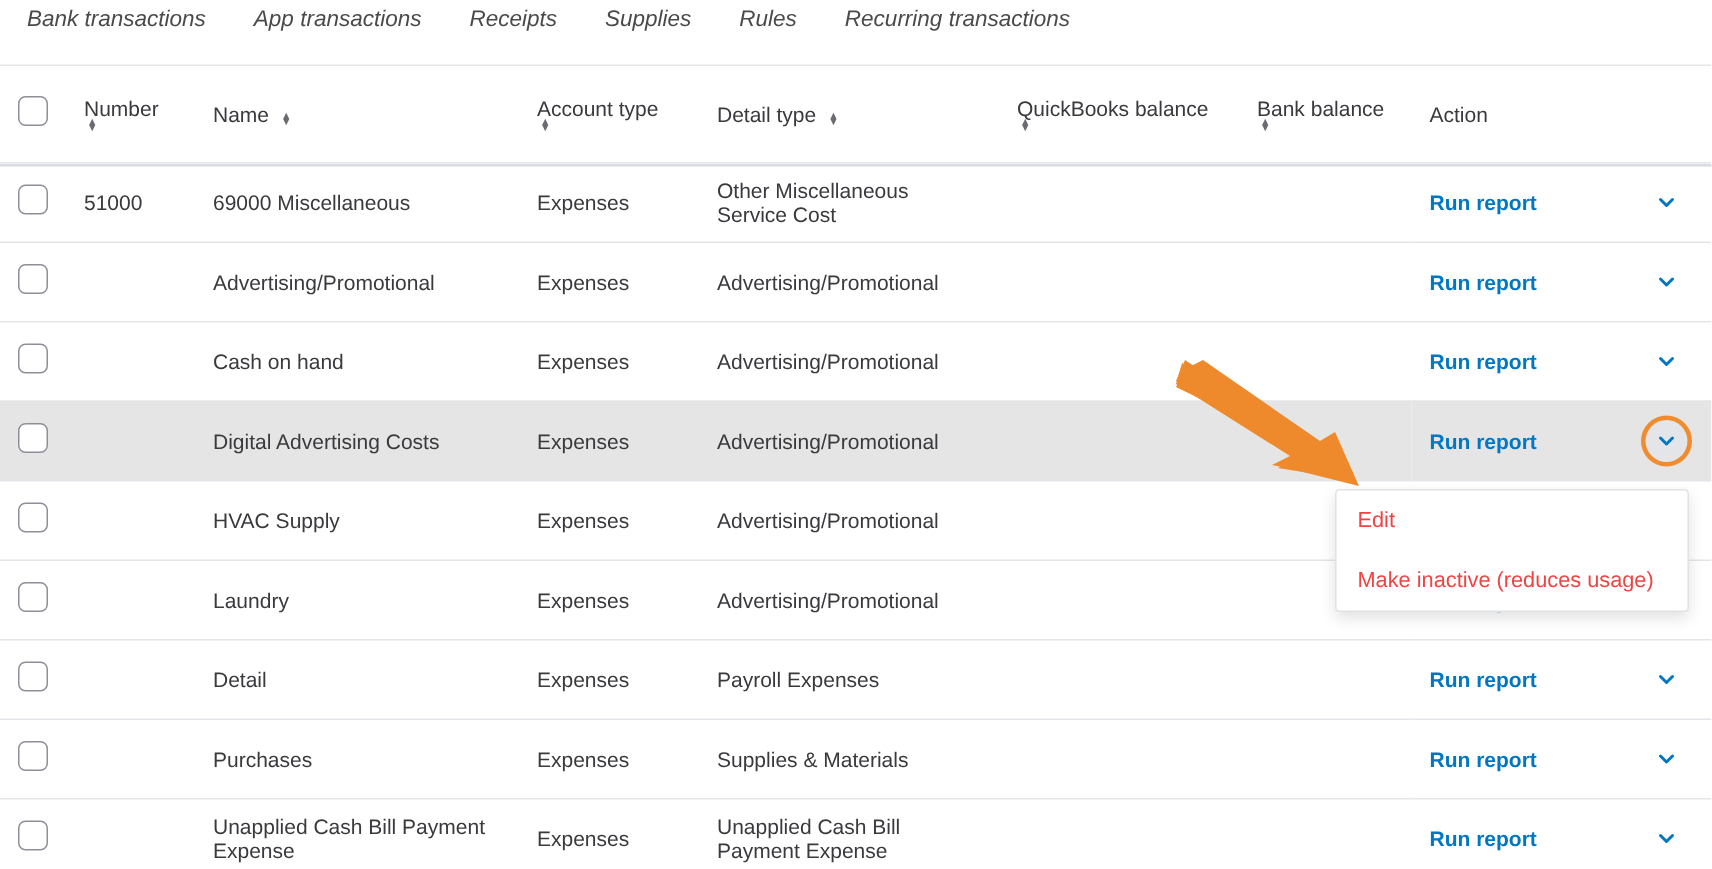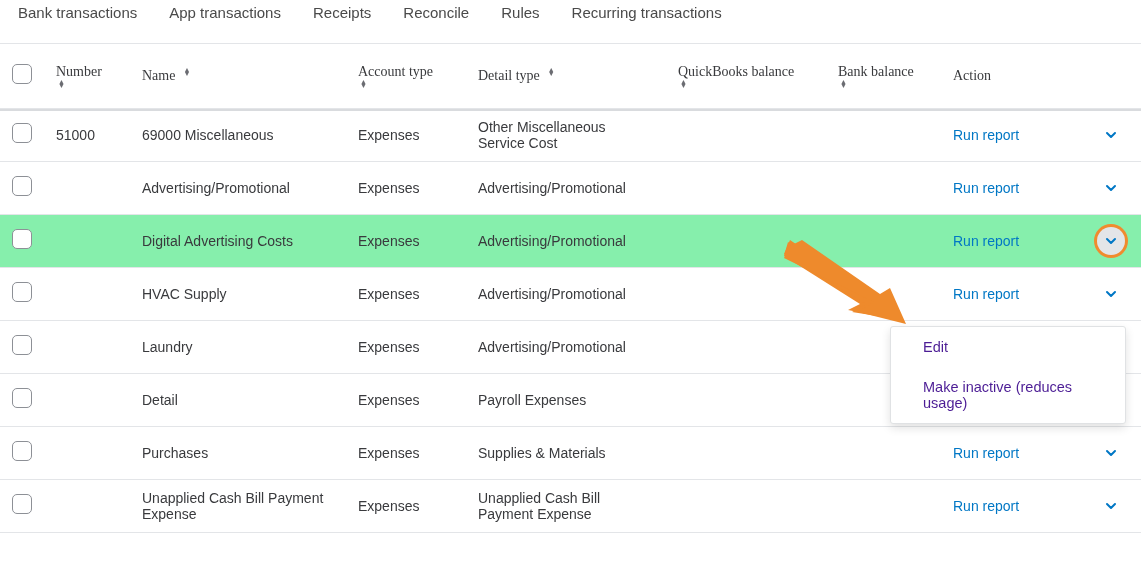--- a/index.html
+++ b/index.html
@@ -1,57 +1,57 @@
 <!DOCTYPE html>
 <html><head>
 <meta charset="utf-8">
 <style>
   * { box-sizing: border-box; margin: 0; padding: 0; }
   html, body { width: 1141px; height: 579px; font-family: -apple-system, BlinkMacSystemFont, "Segoe UI", Helvetica, Arial, sans-serif; color: #393a3d; overflow: hidden; background:#fff;}
-  .tabs { display:flex; gap:32px; padding:0 18px 10px 18px; border-bottom:1px solid #fff; }
+  .tabs { display:flex; gap:32px; padding:0 18px 10px 18px; border-bottom:1px solid #fff;font-style:italic; }
   .tab { font-size:15px; color:#4a4a4a; padding:4px 0 8px 0; cursor:pointer; border-bottom:3px solid transparent; }
   .tab.active { font-weight:700; color:#333; border-bottom:3px solid #2ca01c; }
   .table-wrap { width:100%; border-top:1px solid #e3e5e8; }
   table { width:100%; border-collapse:collapse; table-layout:fixed; }
   th, td { text-align:left; font-size:14px; color:#393a3d; padding:0 12px; vertical-align:middle; border-bottom:1px solid #e3e5e8; }
   th { height:64px; font-weight:400; color:#393a3d; position:relative; }
   th > .th-inner { display:flex; align-items:flex-start; flex-direction:column; justify-content:center; height:100%;}
-  th .th-row { display:flex; align-items:flex-start; gap:6px;font-family:Liberation Serif, serif;}
+  th .th-row { display:flex; align-items:flex-end; gap:6px;}
   td { height:53px; }
-  tbody tr.highlight td { background:#86efac; }
+  tbody tr.highlight td { background:#e5e5e5; }
   .double-border { border-top:1px solid #d9dbde; box-shadow: inset 0 3px 0 -1px #d9dbde; }
   .col-cb   { width:44px; }
   .col-num  { width:86px; }
   .col-name { width:216px; }
   .col-type { width:120px; }
   .col-detail{ width:200px; }
   .col-qb   { width:160px; }
   .col-bank { width:115px; }
   .col-action{ width:200px; }
   .checkbox { width:20px; height:20px; border:1.5px solid #8d9096; border-radius:5px; background:#fff; display:inline-block;}
   .sort-icon { display:inline-flex; flex-direction:column; line-height:4px; font-size:8px; color:#6b6c72; margin-left:2px;}
   .sort-icon::before{content:"▲"; font-size:7px;}
   .sort-icon::after{content:"▼"; font-size:7px;}
-  .link { color:#0077c5; font-weight:400; cursor:pointer; }
+  .link { color:#0077c5; font-weight:700; cursor:pointer; }
   .action-cell { display:flex; align-items:center; justify-content:space-between; padding-right:4px;}
   .chev-btn { width:28px; height:28px; display:flex; align-items:center; justify-content:center; cursor:pointer; border-radius:14px; }
   .chev-btn.highlight-ring { box-shadow:0 0 0 3px #f08b2e; background:#e3e5e8; }
   .chev-icon { }
   .menu { position:absolute; width:236px; background:#fff; border:1px solid #e0e2e4; border-radius:3px; box-shadow:0 4px 10px rgba(0,0,0,0.12); z-index:30; }
-  .menu-item { padding:12px 32px; font-size:14.5px; color:#4c1d95; cursor:pointer; }
+  .menu-item { padding:12px 14px; font-size:14.5px; color:#ef4444; cursor:pointer; }
   .arrow-wrap { position:absolute; z-index:25; pointer-events:none; }
 </style>
 </head>
 <body>
 
 <div class="tabs" id="tabs">
     <div class="tab">Bank transactions</div>
     <div class="tab">App transactions</div>
     <div class="tab">Receipts</div>
-    <div class="tab">Reconcile</div>
+    <div class="tab">Supplies</div>
     <div class="tab">Rules</div>
     <div class="tab">Recurring transactions</div>
   </div>
 
 <div class="table-wrap">
 <table>
   <colgroup>
     <col class="col-cb">
         <col class="col-num">
         <col class="col-name">
@@ -155,20 +155,39 @@
             <div class="action-cell">
               <span class="link">Run report</span>
               <span class="chev-btn">
                 <svg width="14" height="14" viewBox="0 0 14 14" class="chev-icon">
                   <path d="M3 5 L7 9 L11 5" stroke="#0077c5" stroke-width="2" fill="none" stroke-linecap="round" stroke-linejoin="round"></path>
                 </svg>
               </span>
             </div>
           </td>
         </tr>
+        <tr>
+          <td><span class="checkbox"></span></td>
+          <td></td>
+          <td>Cash on hand</td>
+          <td>Expenses</td>
+          <td>Advertising/Promotional</td>
+          <td></td>
+          <td></td>
+          <td>
+            <div class="action-cell">
+              <span class="link">Run report</span>
+              <span class="chev-btn">
+                <svg width="14" height="14" viewBox="0 0 14 14" class="chev-icon">
+                  <path d="M3 5 L7 9 L11 5" stroke="#0077c5" stroke-width="2" fill="none" stroke-linecap="round" stroke-linejoin="round"></path>
+                </svg>
+              </span>
+            </div>
+          </td>
+        </tr>
         <tr class="highlight">
           <td><span class="checkbox"></span></td>
           <td></td>
           <td>Digital Advertising Costs</td>
           <td>Expenses</td>
           <td>Advertising/Promotional</td>
           <td></td>
           <td></td>
           <td>
             <div class="action-cell">

